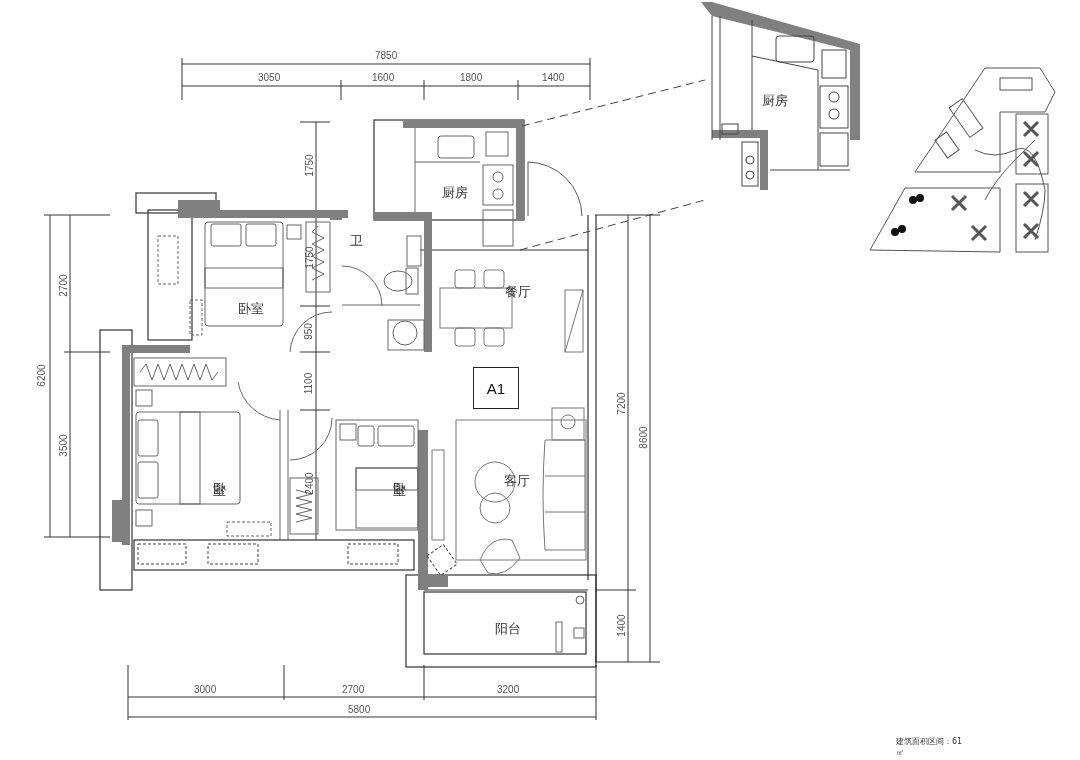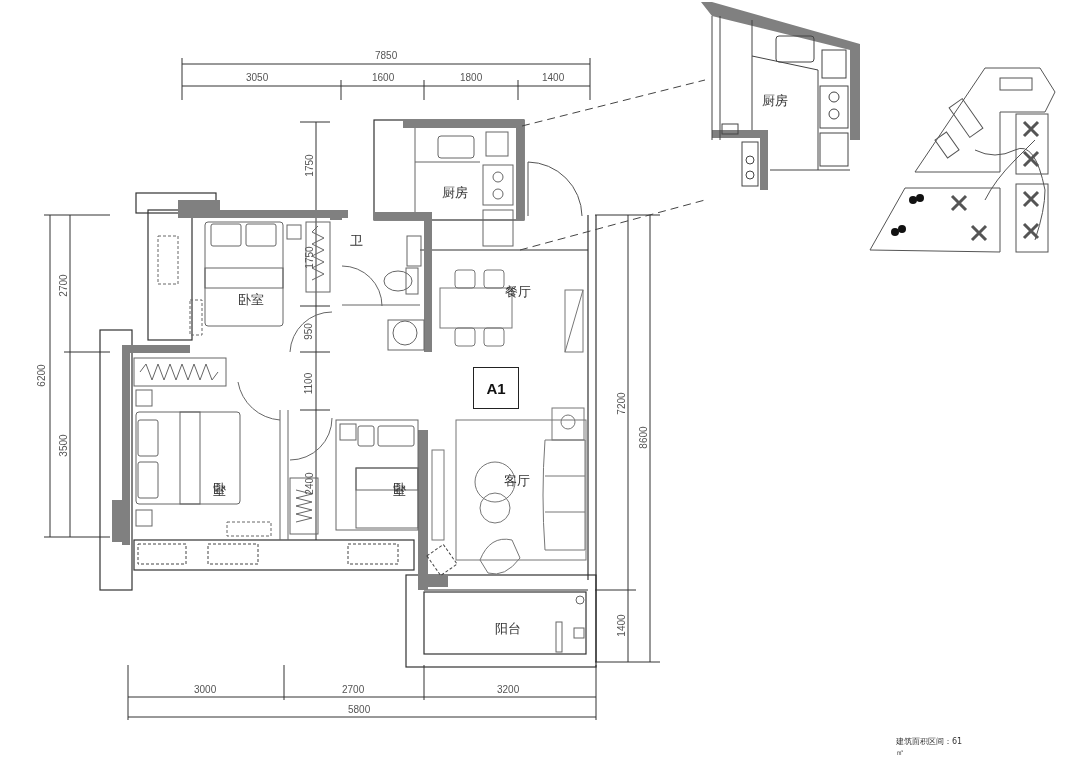--- a/index.html
+++ b/index.html
@@ -3,21 +3,21 @@
 <meta charset="utf-8">
 <style>
   html,body{margin:0;padding:0;background:#ffffff;}
   body{width:1080px;height:760px;position:relative;overflow:hidden;font-family:"DejaVu Sans",sans-serif;}
   .canvas{position:absolute;left:0;top:0;width:968px;height:760px;}
   .dim{position:absolute;font-family:"Liberation Sans",sans-serif;font-size:10px;color:#555;}
   .dim.v{transform:rotate(-90deg);transform-origin:center;}
   .room{position:absolute;font-family:"DejaVu Serif",serif;font-size:13px;color:#333;}
   .room.v{writing-mode:vertical-rl;}
   .unit-label{position:absolute;left:473px;top:367px;width:44px;height:40px;border:1.5px solid #222;
-    display:flex;align-items:center;justify-content:center;font-family:"Liberation Sans",sans-serif;font-weight:bold;font-size:15px;color:#111;background:#fff;}
+    display:flex;align-items:center;justify-content:center;font-family:"Liberation Sans",sans-serif;font-weight:normal;font-size:15px;color:#111;background:#fff;}
   .inset-title{position:absolute;left:688px;top:214px;font-family:"DejaVu Sans",sans-serif;font-size:16px;color:#111;border-bottom:1.5px solid #111;padding-bottom:2px;}
   .watermark{position:absolute;left:726px;top:706px;font-family:"DejaVu Sans",sans-serif;font-size:24px;color:#111;
     text-shadow:1px 1px 0 #fff,-1px -1px 0 #fff,2px 2px 0 #999;letter-spacing:0px;}
   .area-note{position:absolute;left:896px;top:736px;font-family:"DejaVu Sans",sans-serif;font-size:8px;color:#333;}
 </style>
 </head>
 <body>
 
 <div class="canvas">
 <svg width="1080" height="760" viewBox="0 0 1080 760" xmlns="http://www.w3.org/2000/svg">
@@ -238,21 +238,21 @@
   <g fill="#111">
     <circle cx="913" cy="200" r="4"></circle>
         <circle cx="920" cy="198" r="4"></circle>
     <circle cx="895" cy="232" r="4"></circle>
         <circle cx="902" cy="229" r="4"></circle>
   </g>
 </svg>
 
   
   <span class="dim" style="left:375px;top:50px;">7850</span>
-  <span class="dim" style="left:246px;top:72px;">3050</span>
+  <span class="dim" style="left:258px;top:72px;">3050</span>
   <span class="dim" style="left:372px;top:72px;text-align:center;">1600</span>
   <span class="dim" style="left:460px;top:72px;">1800</span>
   <span class="dim" style="left:542px;top:72px;">1400</span>
 
   <span class="dim v" style="left:30px;top:370px;">6200</span>
   <span class="dim v" style="left:52px;top:280px;">2700</span>
   <span class="dim v" style="left:52px;top:440px;">3500</span>
 
   <span class="dim v" style="left:298px;top:160px;">1750</span>
   <span class="dim v" style="left:298px;top:252px;">1750</span>
@@ -266,21 +266,21 @@
 
   <span class="dim" style="left:194px;top:684px;">3000</span>
   <span class="dim" style="left:342px;top:684px;">2700</span>
   <span class="dim" style="left:497px;top:684px;">3200</span>
   <span class="dim" style="left:348px;top:704px;">5800</span>
 
   
   <span class="room" style="left:442px;top:184px;">厨房</span>
   <span class="room" style="left:350px;top:232px;">卫</span>
   <span class="room" style="left:496px;top:283px;margin-left:9px;">餐厅</span>
-  <span class="room" style="left:238px;top:291px;">卧室</span>
+  <span class="room" style="left:238px;top:300px;">卧室</span>
   <span class="room v" style="left:210px;top:472px;">卧室</span>
   <span class="room v" style="left:390px;top:472px;">卧室</span>
   <span class="room" style="left:474px;top:472px;padding-left:30px;">客厅</span>
   <span class="room" style="left:482px;top:620px;padding-left:13px;">阳台</span>
   <span class="room" style="left:762px;top:92px;">厨房</span>
 
   <div class="unit-label">A1</div>
 
 
   <div class="area-note">建筑面积区间：61㎡</div>

